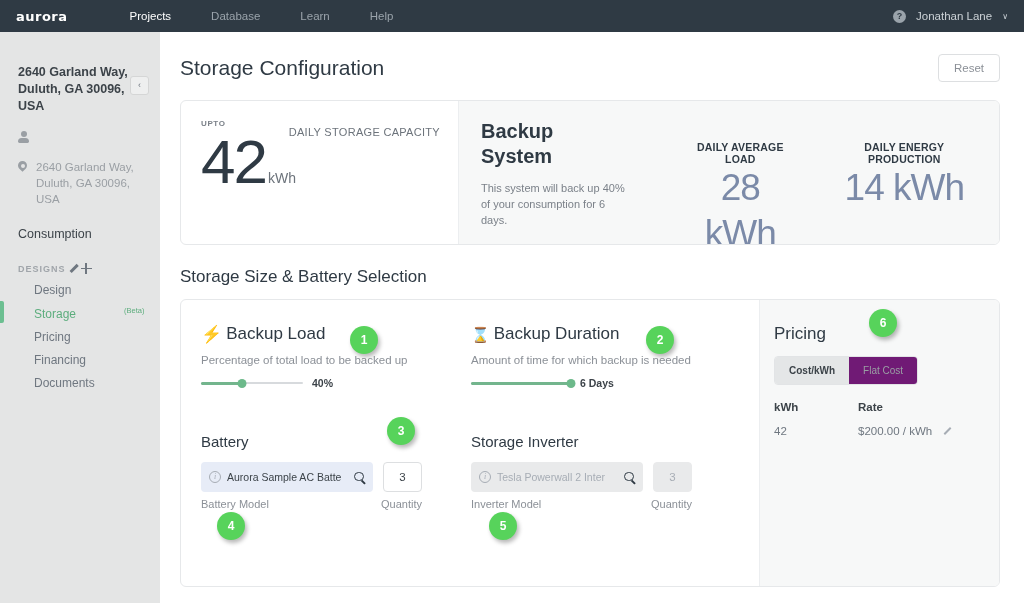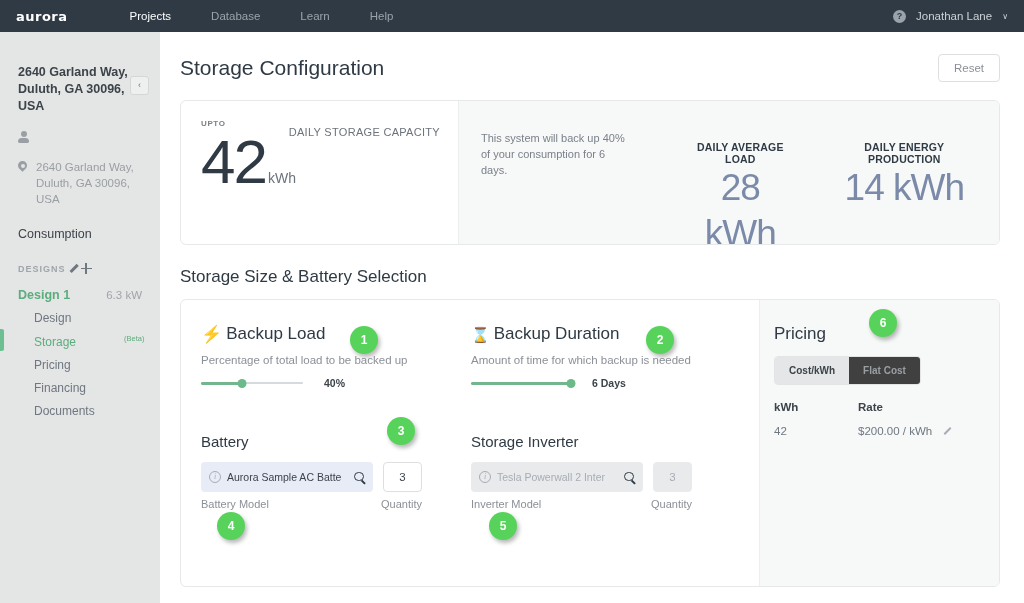--- a/index.html
+++ b/index.html
@@ -197,21 +197,21 @@
     font-size: 17px; color: #2f3a44; font-weight: 400;
   }
   .icon-bolt {
     font-size: 17px; color: #2f3a44; line-height: 17px;
   }
   .icon-hourglass { font-size: 15px; color: #2f3a44; line-height: 17px; }
 
   .cfg-sub {
     margin-top: 10px; font-size: 11.5px; color: #8b9097;
   }
-  .slider-row { display: flex; align-items: center; margin-top: 11px; gap: 21px; }
+  .slider-row { display: flex; align-items: center; margin-top: 11px; gap: 9px; }
   .slider { position: relative; height: 4px; }
   .slider .track {
     position: absolute; top: 1px; left: 0; width: 100%; height: 2px;
     background: #d7dadd; border-radius: 2px;
   }
   .slider .fill {
     position: absolute; top: 1px; left: 0; height: 2.5px;
     background: #73b58d; border-radius: 2px;
   }
   .slider .knob {
@@ -268,21 +268,21 @@
   }
   .pricing h3 { font-size: 17px; color: #2f3a44; font-weight: 400; }
   .toggle {
     display: inline-flex; margin-top: 12px; border: 1px solid #e2e4e6;
     border-radius: 4px; overflow: hidden;
   }
   .toggle div {
     font-size: 10px; padding: 8px 14px; cursor: pointer;
   }
   .toggle .on { background: #e4e6e7; color: #3c4349; font-weight: 700; }
-  .toggle .off { background: #404040; color: #9a9fa4; font-weight: bold; }
+  .toggle .off { background: #701a75; color: #9a9fa4; }
   .price-table { margin-top: 16px; }
   .price-head, .price-row { display: flex; }
   .price-head span, .price-row span { display: block; }
   .col-kwh { flex: 0 0 84px; }
   .price-head span { font-size: 11.5px; font-weight: 700; color: #3c4349; }
   .price-row { margin-top: 12px; align-items: center; }
   .price-row span { font-size: 11.5px; color: #6f7780; }
   .icon-pencil-sm {
     width: 10px; height: 10px; position: relative; display: inline-block;
     margin-left: 10px; cursor: pointer;
@@ -329,24 +329,20 @@
       <span class="addr-text">2640 Garland Way, Duluth, GA 30096, USA</span>
     </div>
     <div class="consumption">Consumption</div>
 
     <div class="designs-hdr">
       <span class="designs-label">DESIGNS</span>
       <span class="icon-pencil"></span>
       <span class="icon-plus"></span>
     </div>
 
-    <div class="design-row">
-      <span class="design-name sel">Design 1</span>
-      <span class="design-kw">6.3 kW</span>
-    </div>
 
     <div class="sub-item">
       <span>Design</span>
     </div>
     <div class="sub-item active">
       <span class="active-bar"></span>
       <span>Storage</span><span class="beta">(Beta)</span>
     </div>
     <div class="sub-item">
       <span>Pricing</span>
@@ -370,20 +366,24 @@
     <div class="summary-card">
       <div class="sum-left">
         <div class="upto">UPTO</div>
         <div class="cap-label">DAILY STORAGE CAPACITY</div>
         <div>
           <span class="big-num">42</span><span class="big-unit">kWh</span>
         </div>
       </div>
       <div class="sum-right">
         <div class="backup-block">
+          <div class="backup-title">
+            <span>Backup</span><br>
+            <span>System</span>
+          </div>
           <div class="backup-desc">This system will back up 40% of your consumption for 6 days.</div>
         </div>
         <div class="stats">
           <div>
             <div class="stat-label">DAILY AVERAGE LOAD</div>
             <div class="stat-value">28 kWh</div>
           </div>
           <div>
             <div class="stat-label">DAILY ENERGY PRODUCTION</div>
             <div class="stat-value">14 kWh</div>

